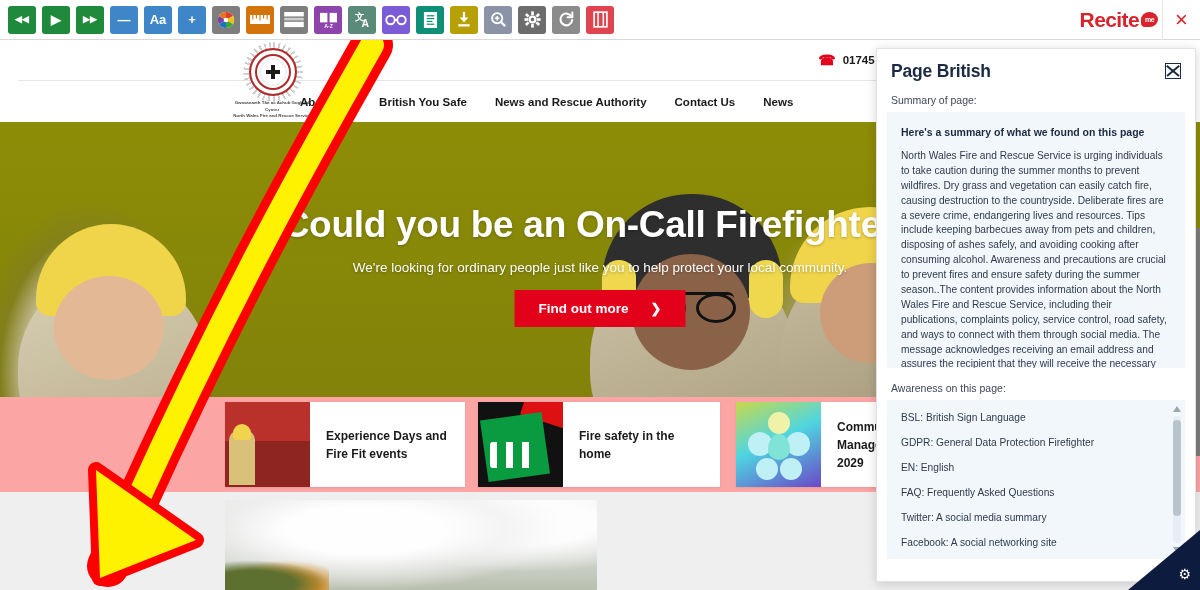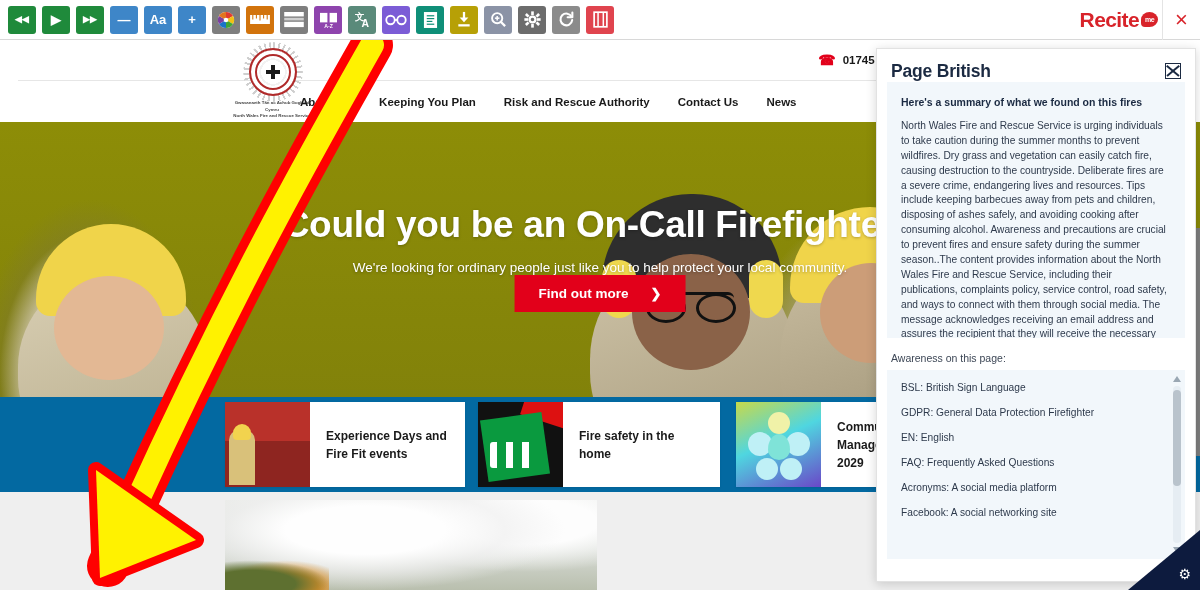--- a/index.html
+++ b/index.html
@@ -128,31 +128,31 @@
     position:absolute; left:0; top:82px; width:1200px; text-align:center;
     font-size: 37px; font-weight: bold; color:#fff; letter-spacing:-0.3px;
     text-shadow: 0 1px 3px rgba(0,0,0,.25);
   }
   .hero-sub {
     position:absolute; left:0; top:138px; width:1200px; text-align:center;
     font-size: 13.5px; color:#fff; font-weight: 400;
     text-shadow: 0 1px 3px rgba(0,0,0,.3);
   }
   .hero-cta {
-    position:absolute; left:50%; top:153px; transform: translateX(-50%);
+    position:absolute; left:50%; top:168px; transform: translateX(-50%);
     background:#e2001a; color:#fff; font-size:13.5px; font-weight:bold;
     padding: 11px 24px; display:flex; align-items:flex-end; gap: 22px;
     cursor:pointer; border:none;
   }
   .hero-cta .chev { font-size: 13px; }
 
   
   .card-strip {
     position:absolute; top:397px; left:0; width:1200px; height:95px;
-    background:#0369a1;
+    background:#fca5a5;
   }
   .pcard { position:absolute; top:5px; height:85px; background:#fff; display:flex; align-items:stretch;
     box-shadow: 0 1px 2px rgba(0,0,0,.08); }
   .pcard .thumb { width:85px; height:85px; flex:none; background-size:cover; }
   .pcard .ptitle { display:flex; align-items:center; padding: 0 16px; font-size:12px; font-weight:bold; color:#1a1a1a; line-height:1.5; }
   .c1 { left:225px; width:240px; }
   .c2 { left:478px; width:242px; }
   .c3 { left:736px; width:244px; }
   .thumb-a { background:
       linear-gradient(#b9312a 0 46%, #8e2520 46% 100%);
@@ -443,22 +443,22 @@
       <div class="crest-ring"></div>
       <div class="crest-cross"></div>
       <div class="crest-text">
         <span>Gwasanaeth Tân ac Achub Gogledd Cymru</span><br>
         <span>North Wales Fire and Rescue Service</span>
       </div>
     </div>
 
     <div class="nav-row" id="navRow">
         <div class="nav-link">About Us</div>
-        <div class="nav-link">Keeping You Plan</div>
-        <div class="nav-link">Risk and Rescue Authority</div>
+        <div class="nav-link">British You Safe</div>
+        <div class="nav-link">News and Rescue Authority</div>
         <div class="nav-link">Contact Us</div>
         <div class="nav-link">News</div>
       </div>
   </div>
 
   <div class="hero">
     <div class="hero-photo">
       <div class="fire-person fp1">
         <div class="helmet"></div>
         <div class="face"></div>
@@ -523,35 +523,36 @@
 
   </div>
 
   <div class="summary-panel">
     <div class="sp-head">
       <div class="sp-title">Page British</div>
       <div class="sp-close"></div>
     </div>
 
 
+    <div class="sp-label">Summary of page:</div>
 
     <div class="sp-summary-box">
-      <div class="sp-summary-head">Here's a summary of what we found on this fires</div>
+      <div class="sp-summary-head">Here's a summary of what we found on this page</div>
       <div class="sp-summary-text">North Wales Fire and Rescue Service is urging individuals to take caution during the summer months to prevent wildfires. Dry grass and vegetation can easily catch fire, causing destruction to the countryside. Deliberate fires are a severe crime, endangering lives and resources. Tips include keeping barbecues away from pets and children, disposing of ashes safely, and avoiding cooking after consuming alcohol. Awareness and precautions are crucial to prevent fires and ensure safety during the summer season..The content provides information about the North Wales Fire and Rescue Service, including their publications, complaints policy, service control, road safety, and ways to connect with them through social media. The message acknowledges receiving an email address and assures the recipient that they will receive the necessary information soon, thanking them for their request..</div>
     </div>
 
     <div class="sp-acro-label">Awareness on this page:</div>
 
     <div class="sp-acro-box">
       <div id="acroList">
           <div class="acro-item">BSL: British Sign Language</div>
           <div class="acro-item">GDPR: General Data Protection Firefighter</div>
           <div class="acro-item">EN: English</div>
           <div class="acro-item">FAQ: Frequently Asked Questions</div>
-          <div class="acro-item">Acronyms: A social media platform</div>
+          <div class="acro-item">Twitter: A social media summary</div>
           <div class="acro-item">Facebook: A social networking site</div>
         </div>
       <div class="acro-scroll">
         <div class="track"></div>
         <div class="up"></div>
         <div class="thumb2"></div>
         <div class="dn"></div>
       </div>
     </div>
   </div>

